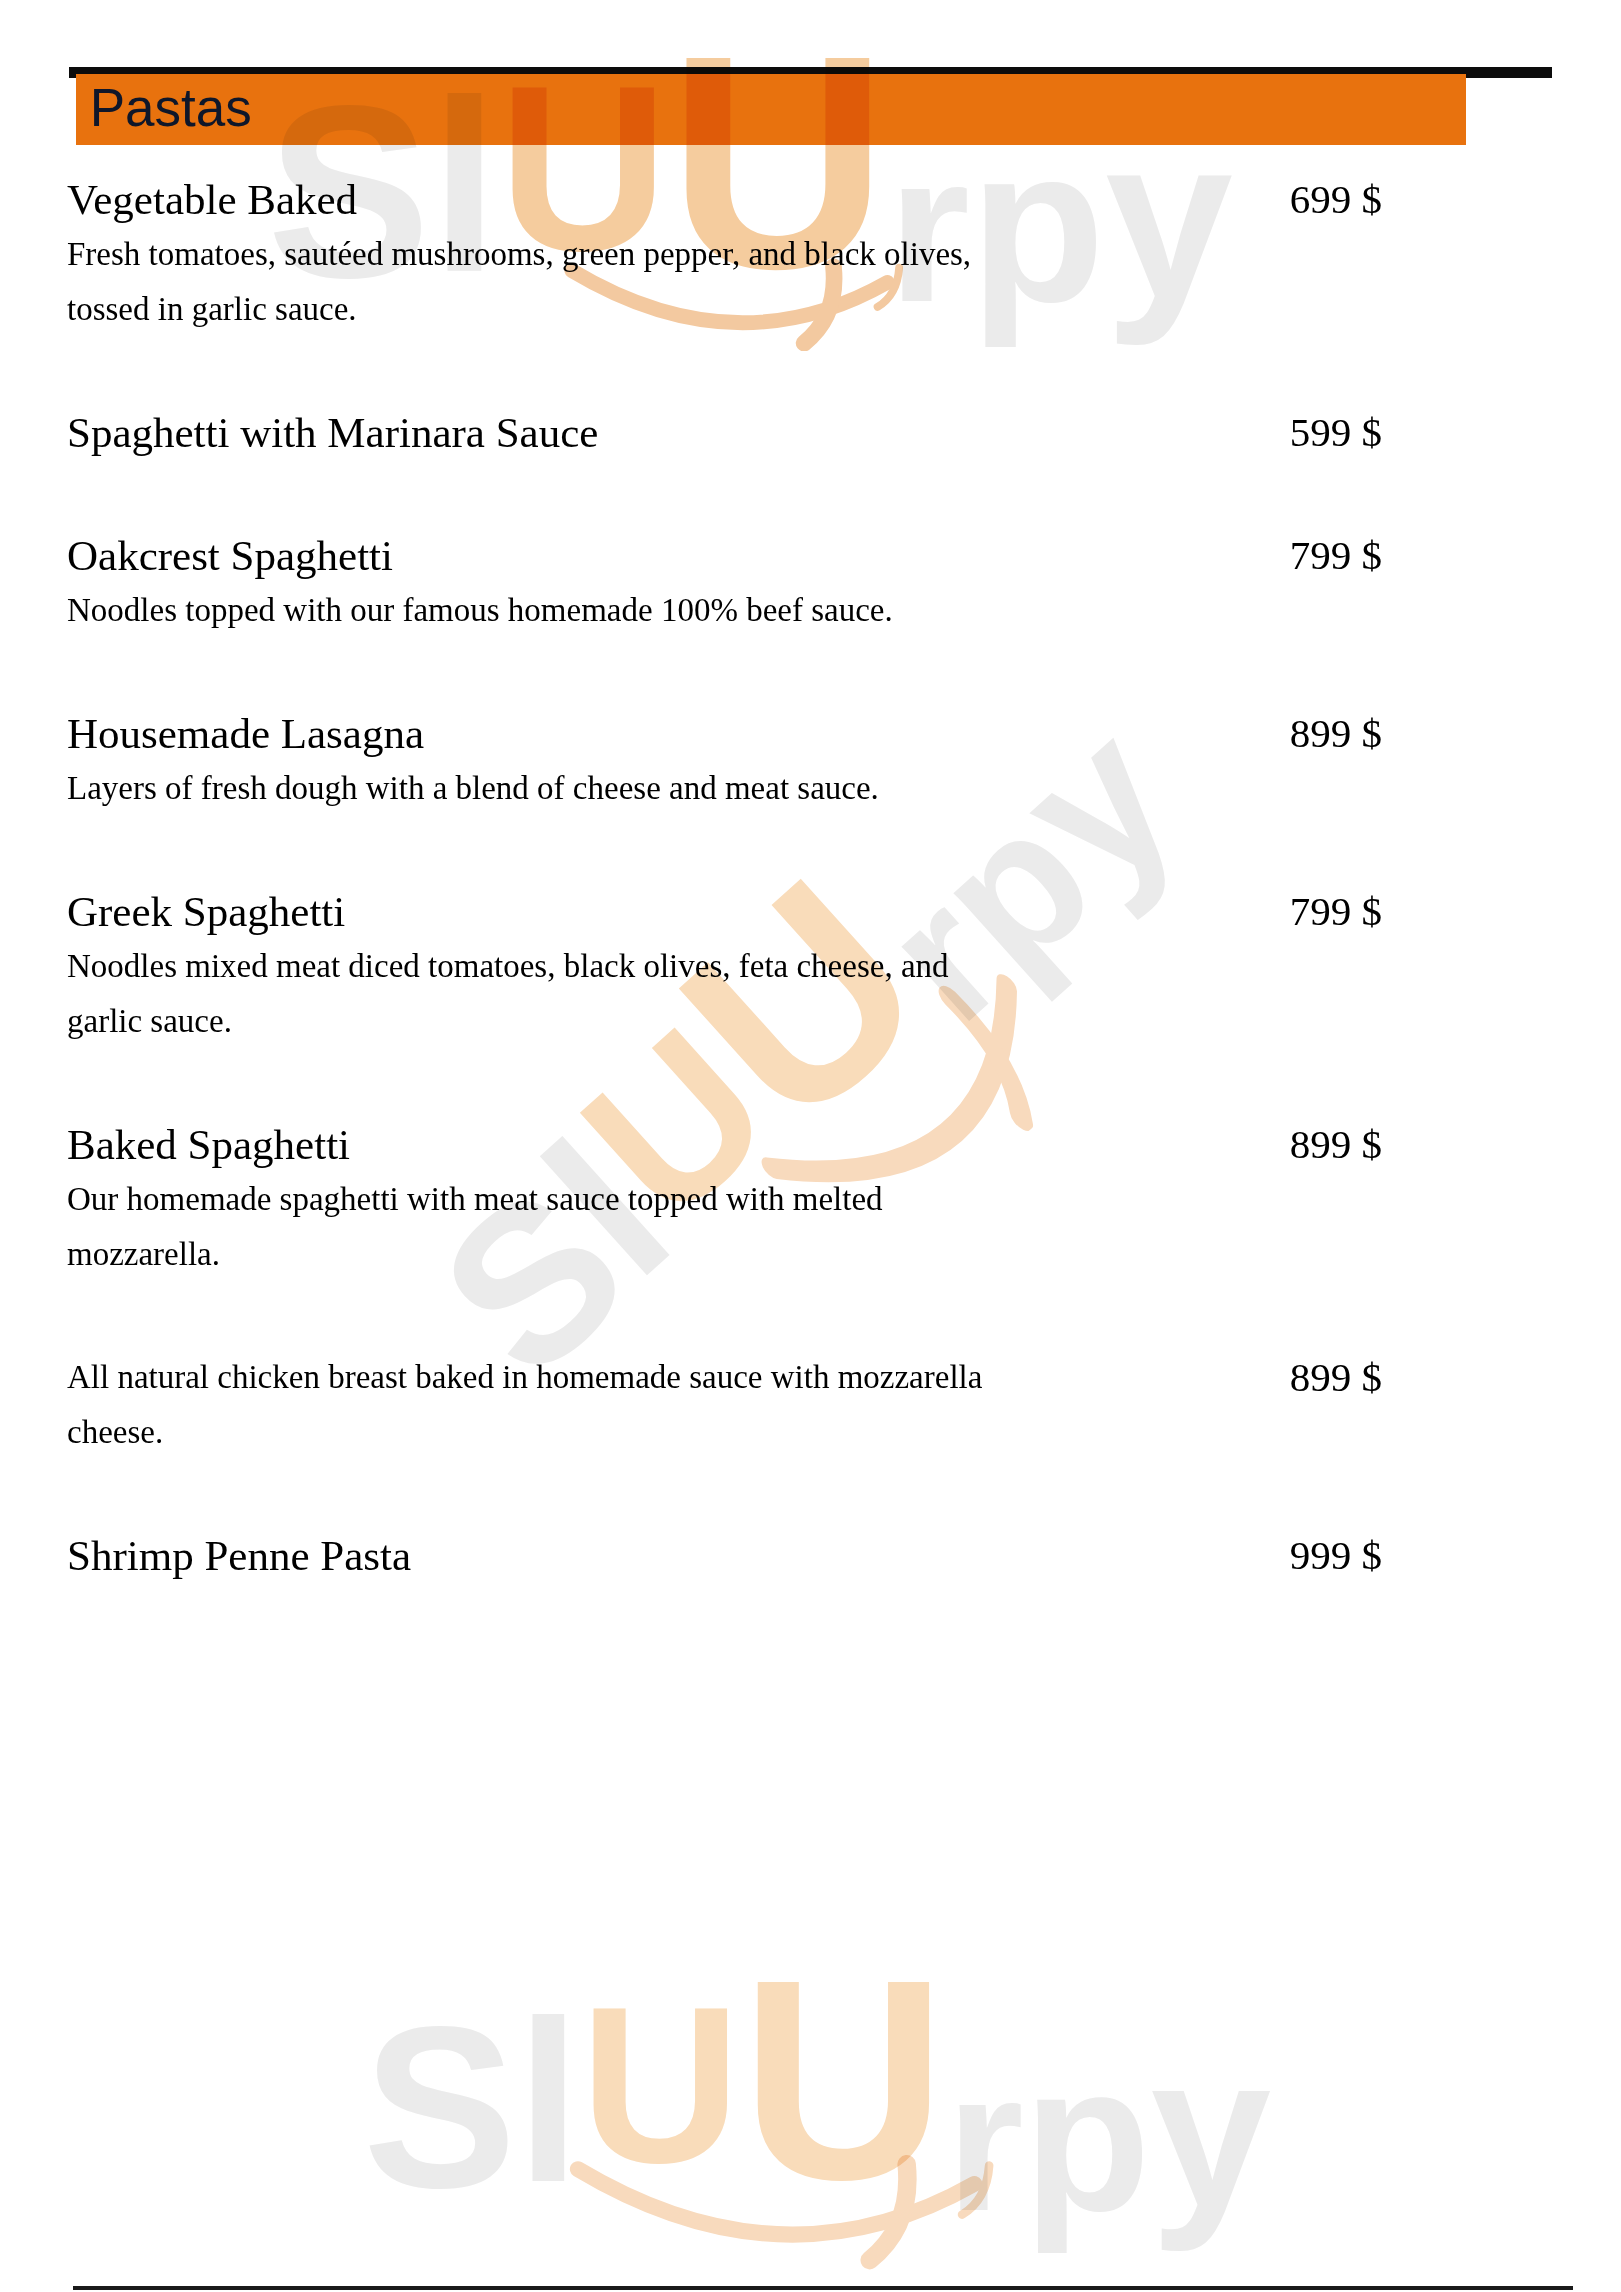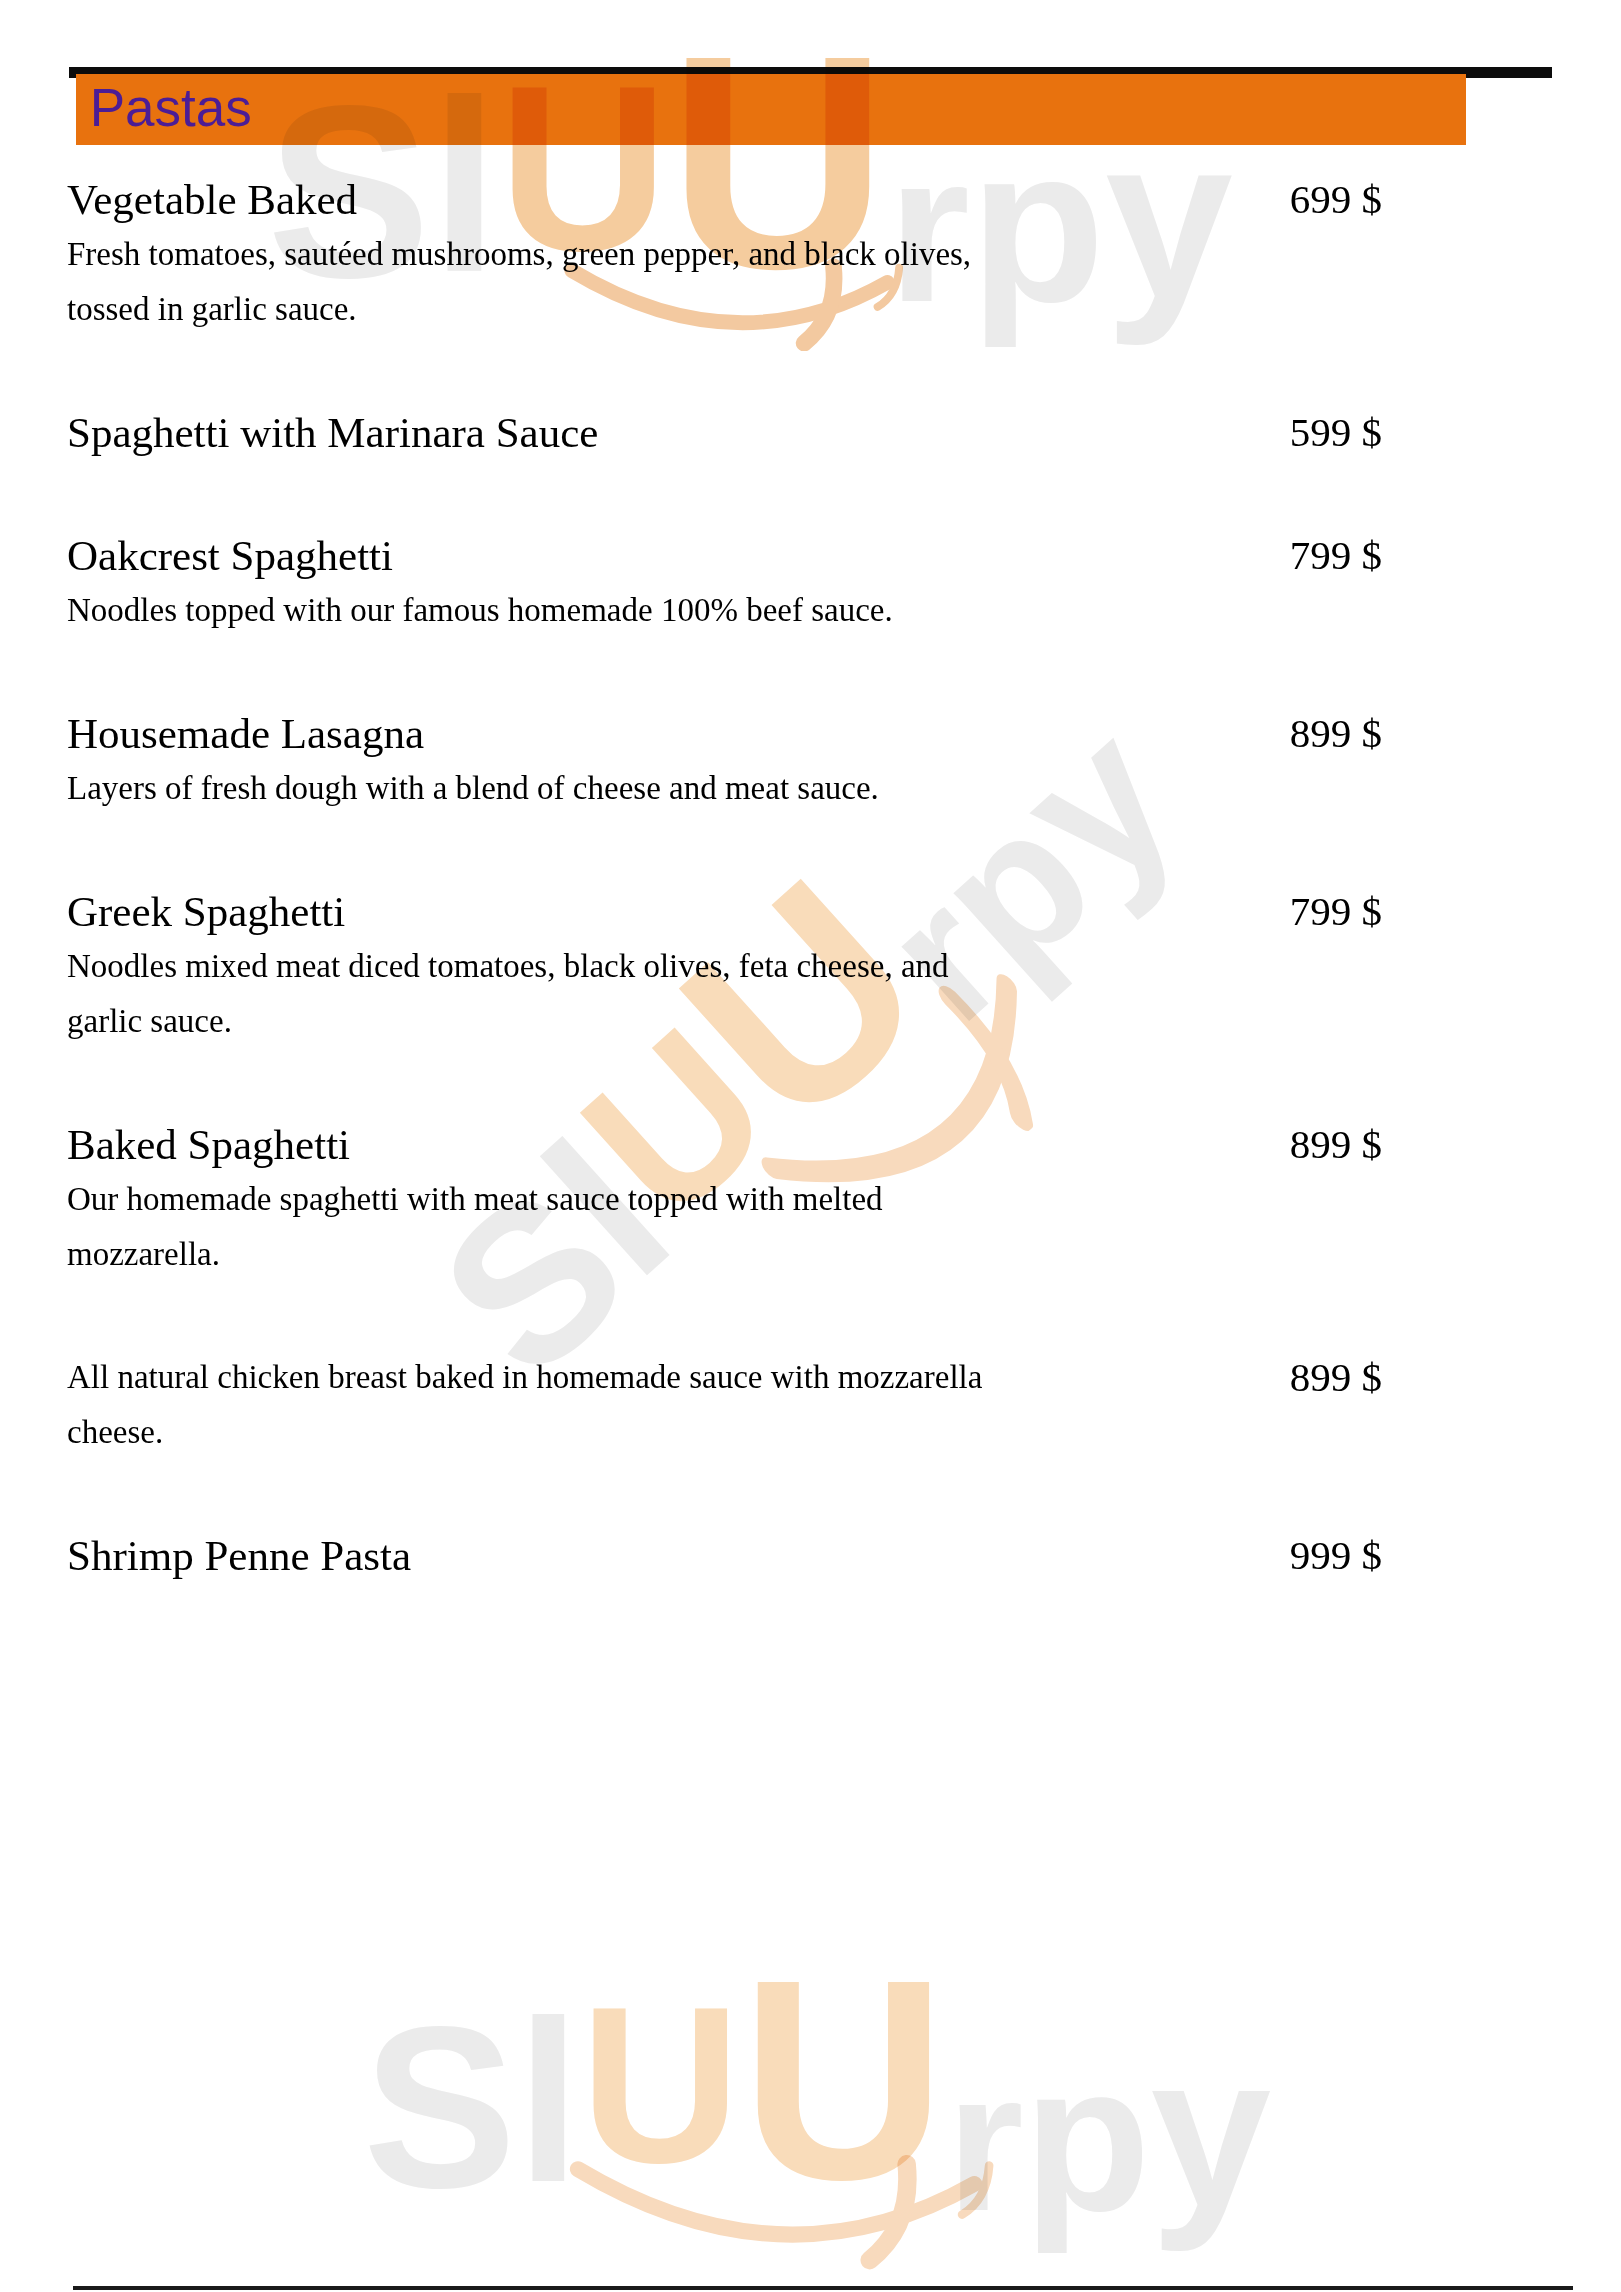--- a/index.html
+++ b/index.html
@@ -26,21 +26,21 @@
     position:absolute;left:69px;top:67px;width:1483px;height:10.8px;
     background:var(--bar);
   }
   .banner{
     position:absolute;left:76px;top:74px;width:1390px;height:71px;
     background:var(--banner);
     display:flex;align-items:center;
   }
   .banner-title{
     font-family:"Liberation Sans", sans-serif;
-    font-size:53px;line-height:1;color:#4c1d95;
+    font-size:53px;line-height:1;color:#0f172a;
     padding-left:13.7px;padding-bottom:3.9px;
   }
   .menu{
     position:absolute;left:67px;top:172px;width:1315px;
   }
   .menu-item{position:relative;margin-bottom:68px;}
   .item-head{position:relative;line-height:55px;font-size:43px;}
   .item-name{display:inline-block;}
   .item-price{position:absolute;right:0;top:0;line-height:55px;font-size:41px;white-space:nowrap;}
   .item-desc{

